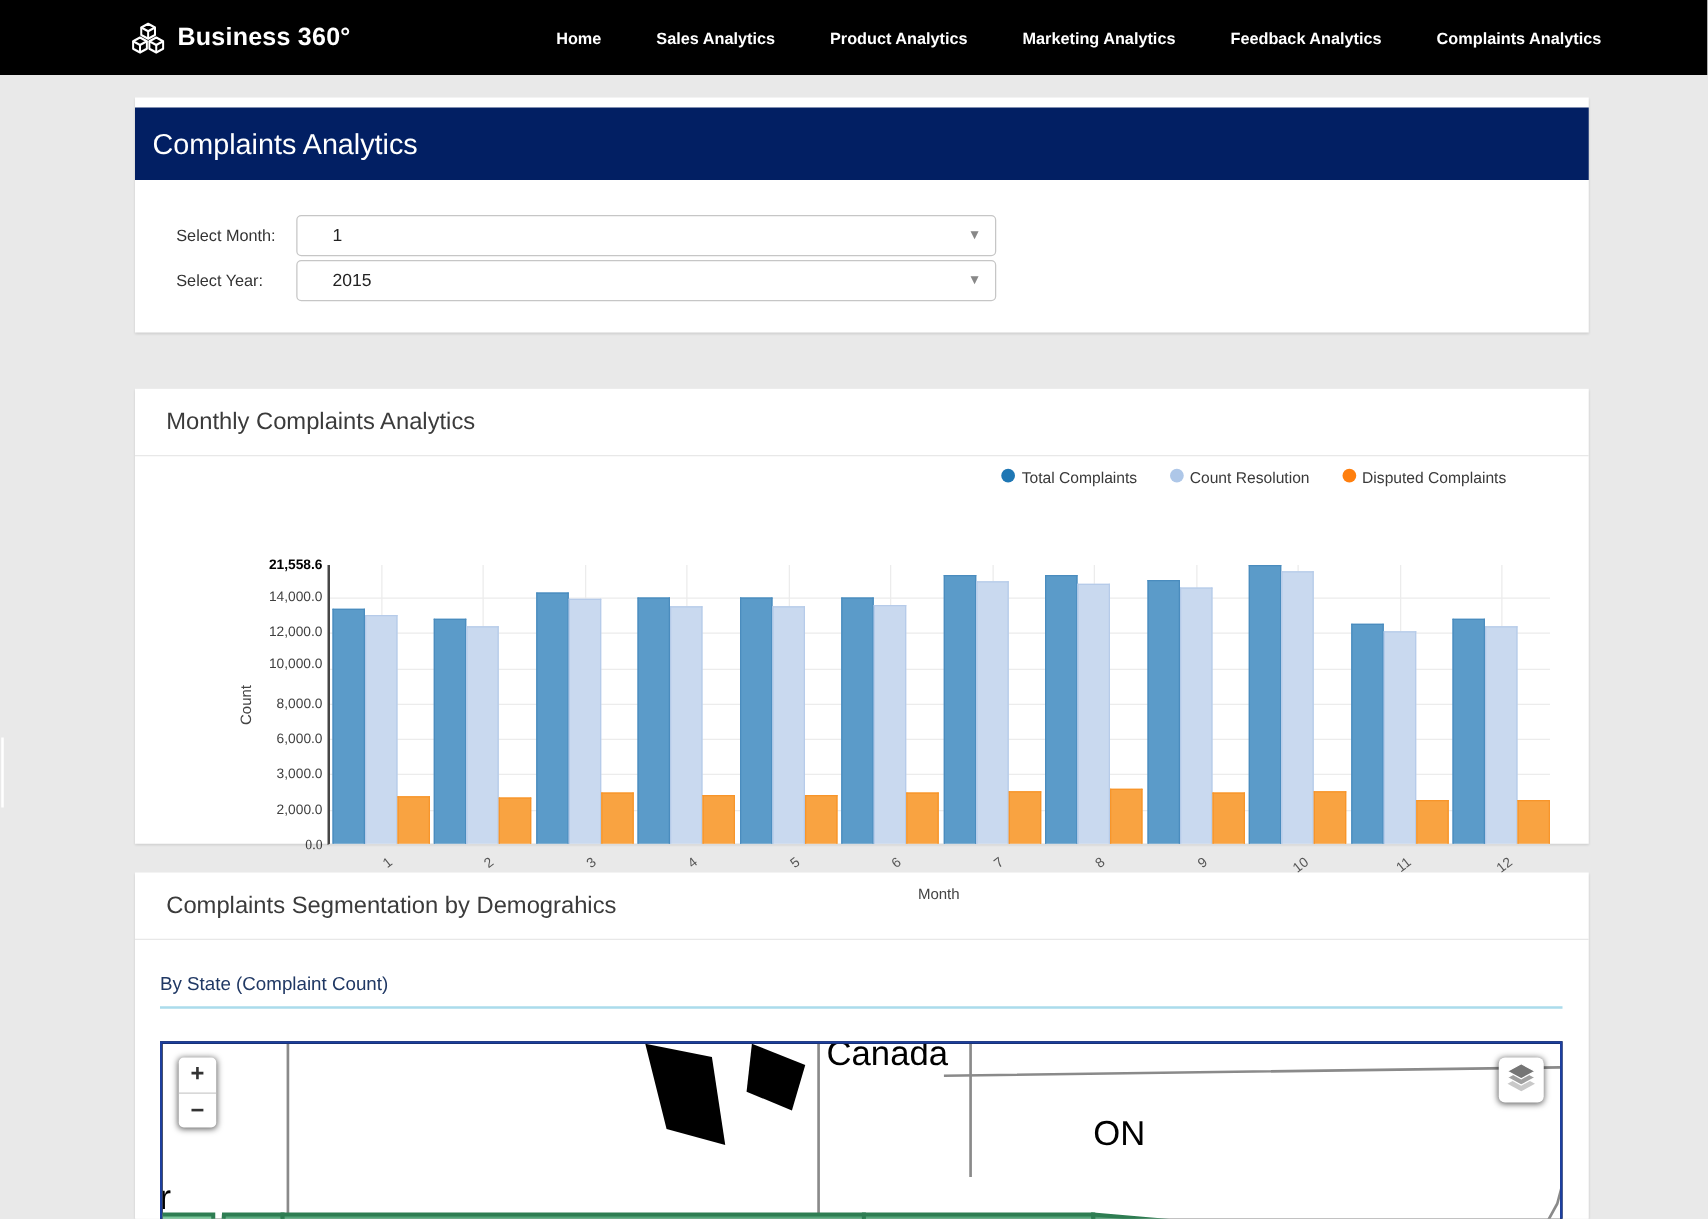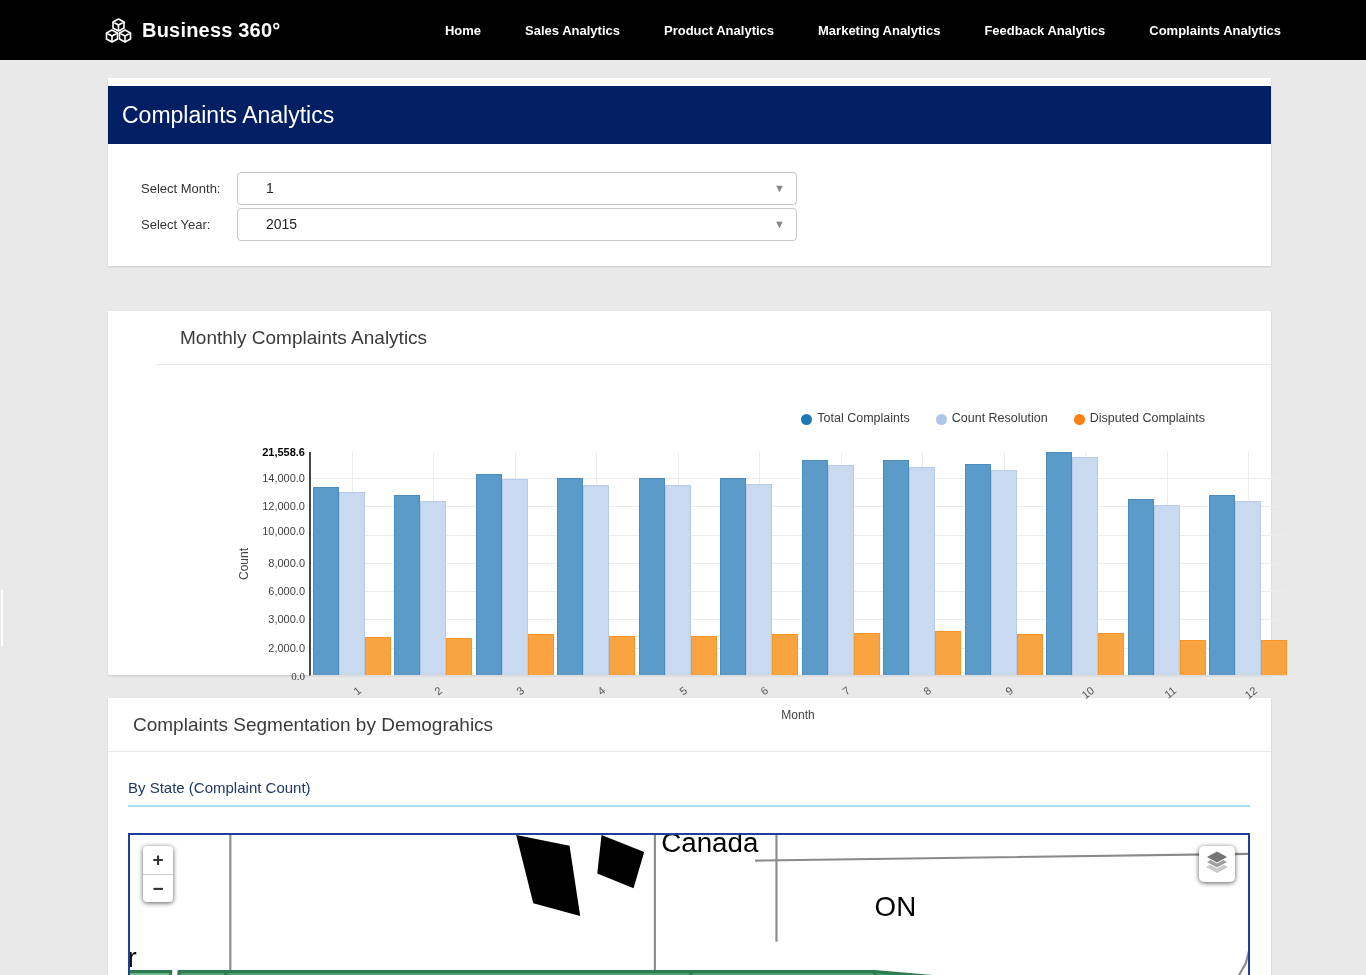--- a/index.html
+++ b/index.html
@@ -18,26 +18,26 @@
   .banner { background:#021f63; height:58px; display:flex; align-items:center; }
   .banner-title { color:#fff; font-size:23px; font-weight:500; margin-left:14px; }
   .filter-rows { margin-top:27px; }
   .filter-row { display:flex; align-items:center; height:34px; margin-bottom:2px; }
   .filter-label { width:96px; margin-left:33px; font-size:13px; color:#333; }
   .select-box { position:relative; width:560px; height:33px; border:1px solid #c6c6c6;
                 border-radius:4px; background:#fff; display:flex; align-items:center; cursor:pointer; }
   .select-value { margin-left:28px; font-size:14px; color:#222; }
   .select-caret { position:absolute; right:11px; top:9px; color:#888; font-size:11px; }
   
-  .card-2 { margin-top:45px; height:364px; position:relative;padding-left:47px; }
+  .card-2 { margin-top:45px; height:364px; position:relative; }
   .section-header { height:54px; display:flex; align-items:center; border-bottom:1px solid #e8e8e8; }
   .section-title { font-size:19px; color:#3b3b3b; margin-left:25px; }
   .chart-body { position:relative; height:309px; }
   .legend { position:absolute; top:10px; right:66px; display:flex; gap:26px; }
-  .legend-item { display:flex; align-items:flex-end; gap:5px;margin-top:36px; }
+  .legend-item { display:flex; align-items:flex-start; gap:5px; }
   .legend-dot { width:11px; height:11px; border-radius:50%; }
   .legend-label { font-size:12.5px; color:#3a3a3a; }
   .y-title { position:absolute; left:82px; top:87px; height:224px; display:flex; align-items:center;
              justify-content:center; writing-mode:vertical-rl; transform:rotate(180deg);
              font-size:12px; color:#444; }
   .x-title { position:absolute; left:154px; width:978px; top:343px; text-align:center;
              font-size:12px; color:#444; }
   .plot-area { position:absolute; left:154px; top:87px; width:978px; height:224px;
                border-left:2px solid #464646; border-bottom:1px solid #dcdcdc; }
   .hline { position:absolute; left:0; right:0; height:1px; background:#ececec; }

